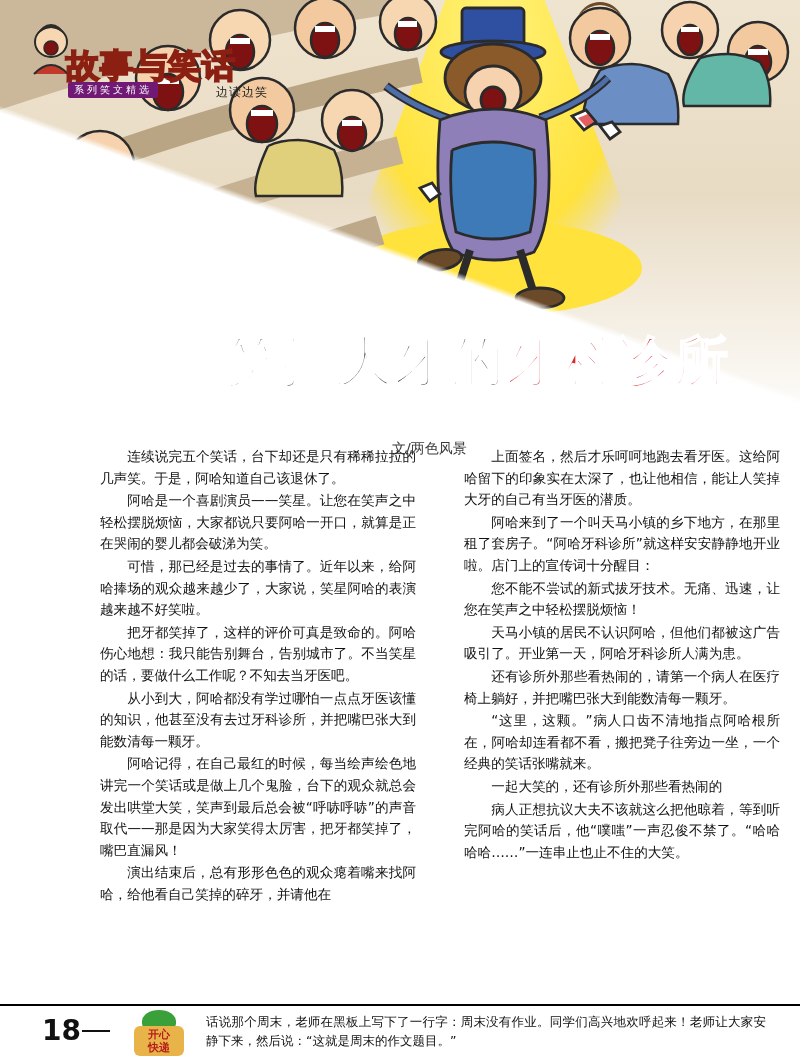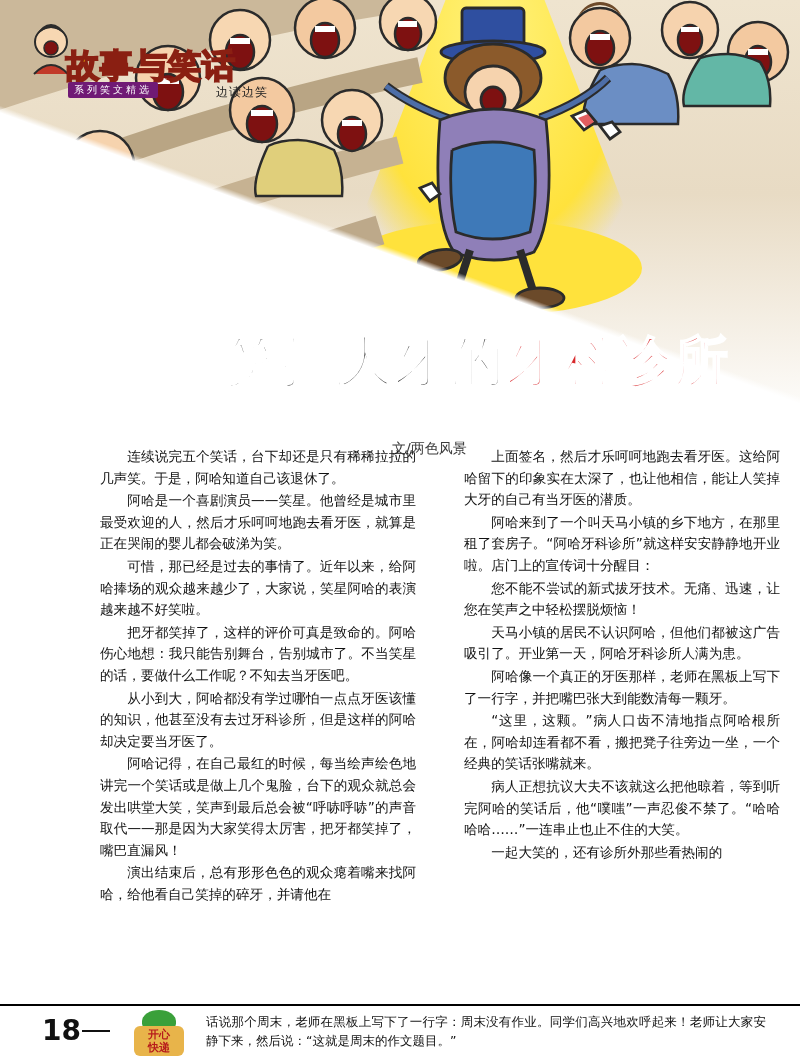--- a/index.html
+++ b/index.html
@@ -281,36 +281,36 @@
 <div class="title-art">
   <div class="t-main">
     <span>笑掉大牙的</span><span class="t-red">牙科诊所</span>
   </div>
 </div>
 <div class="byline">文/两色风景</div>
 
 <div class="body-wrap">
   <div class="col left">
     <p>连续说完五个笑话，台下却还是只有稀稀拉拉的几声笑。于是，阿哈知道自己该退休了。</p>
-    <p>阿哈是一个喜剧演员——笑星。他曾经是城市里最受欢迎的人，然后才乐呵呵地跑去看牙医，就算是正在哭闹的婴儿都会破涕为笑。</p>
+    <p>阿哈是一个喜剧演员——笑星。让您在笑声之中轻松摆脱烦恼，大家都说只要阿哈一开口，就算是正在哭闹的婴儿都会破涕为笑。</p>
     <p>可惜，那已经是过去的事情了。近年以来，给阿哈捧场的观众越来越少了，大家说，笑星阿哈的表演越来越不好笑啦。</p>
     <p>把牙都笑掉了，这样的评价可真是致命的。阿哈伤心地想：我只能告别舞台，告别城市了。不当笑星的话，要做什么工作呢？不知去当牙医吧。</p>
-    <p>从小到大，阿哈都没有学过哪怕一点点牙医该懂的知识，他甚至没有去过牙科诊所，但是这样的阿哈却决定要当牙医了。</p>
+    <p>从小到大，阿哈都没有学过哪怕一点点牙医该懂的知识，他甚至没有去过牙科诊所，并把嘴巴张大到能数清每一颗牙。</p>
     <p>阿哈记得，在自己最红的时候，每当绘声绘色地讲完一个笑话或是做上几个鬼脸，台下的观众就总会发出哄堂大笑，笑声到最后总会被“呼哧呼哧”的声音取代——那是因为大家笑得太厉害，把牙都笑掉了，嘴巴直漏风！</p>
     <p>演出结束后，总有形形色色的观众瘪着嘴来找阿哈，给他看自己笑掉的碎牙，并请他在</p>
   </div>
   <div class="col right">
     <p>上面签名，然后才乐呵呵地跑去看牙医。这给阿哈留下的印象实在太深了，也让他相信，能让人笑掉大牙的自己有当牙医的潜质。</p>
     <p>阿哈来到了一个叫天马小镇的乡下地方，在那里租了套房子。“阿哈牙科诊所”就这样安安静静地开业啦。店门上的宣传词十分醒目：</p>
     <p>您不能不尝试的新式拔牙技术。无痛、迅速，让您在笑声之中轻松摆脱烦恼！</p>
     <p>天马小镇的居民不认识阿哈，但他们都被这广告吸引了。开业第一天，阿哈牙科诊所人满为患。</p>
-    <p>阿哈像一个真正的牙医那样，老师在黑板上写下了一行字，并把嘴巴张大到能数清每一颗牙。</p>
+    <p>还有诊所外那些看热闹的，请第一个病人在医疗椅上躺好，并把嘴巴张大到能数清每一颗牙。</p>
     <p>“这里，这颗。”病人口齿不清地指点阿哈根所在，阿哈却连看都不看，搬把凳子往旁边一坐，一个经典的笑话张嘴就来。</p>
+    <p>一起大笑的，还有诊所外那些看热闹的</p>
     <p>病人正想抗议大夫不该就这么把他晾着，等到听完阿哈的笑话后，他“噗嗤”一声忍俊不禁了。“哈哈哈哈……”一连串止也止不住的大笑。</p>
-    <p>一起大笑的，还有诊所外那些看热闹的</p>
   </div>
 </div>
 
 <div class="footer"></div>
 <div class="pageno">18</div>
 <div class="foot-rule"></div>
 <div class="foot-badge">
   <div class="badge-leaf"></div>
   <div class="badge-body"></div>
   <div class="badge-text">

